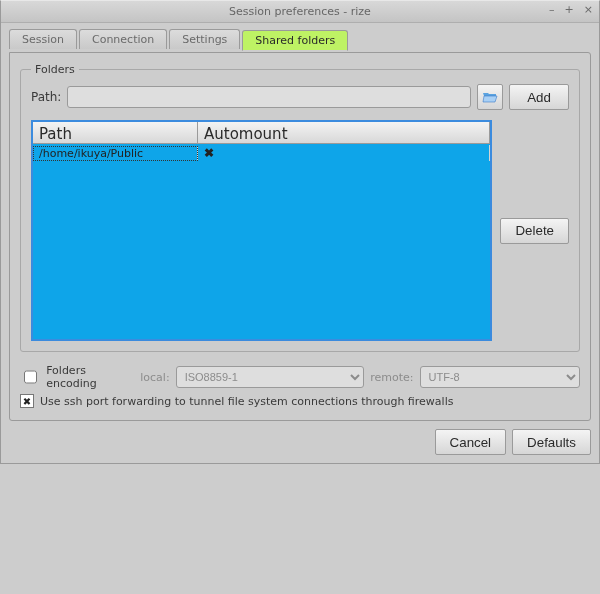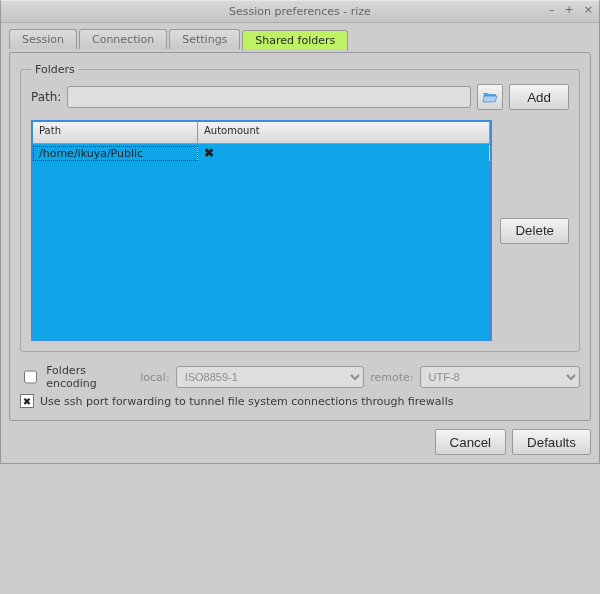--- a/index.html
+++ b/index.html
@@ -33,21 +33,21 @@
   input[type=text].text:disabled{background:#dedede;color:#888}
   .btn{height:26px;min-width:60px;padding:0 14px;border:1px solid #9a9a9a;
     border-radius:2px;background:linear-gradient(#f4f4f4,#d6d6d6);color:#2a2a2a;
     font:12px inherit;cursor:pointer}
   .iconbtn{width:26px;min-width:26px;padding:0;display:flex;align-items:center;justify-content:center}
   .mid{flex:1;display:flex;gap:8px;min-height:0}
   .table-wrap{flex:1;border:2px solid #3b8bde;background:#fff;display:flex;
     flex-direction:column;overflow:hidden}
   .thead{display:flex;height:22px;background:linear-gradient(#f3f3f3,#d8d8d8);
     border-bottom:1px solid #9a9a9a}
-  .th{border-right:1px solid #9a9a9a;padding:3px 6px;color:#2a2a2a;font-size:10px}
+  .th{border-right:1px solid #9a9a9a;padding:3px 6px;color:#2a2a2a;font-size:15px}
   .th-path{width:165px}
   .th-auto{flex:1}
   .tbody{flex:1;background:#0ea5e9;overflow:auto}
   .tr{display:flex;height:18px;align-items:center}
   .tr.sel .td-path{outline:1px dotted #333;outline-offset:-1px}
   .td{border-right:1px solid #d4d4d4;padding:1px 6px;font-size:11px;color:#222}
   .td-path{width:165px}
   .td-auto{flex:1;font-weight:bold}
   .sidebtns{display:flex;flex-direction:column;justify-content:center}
   .bottom{margin-top:8px}

